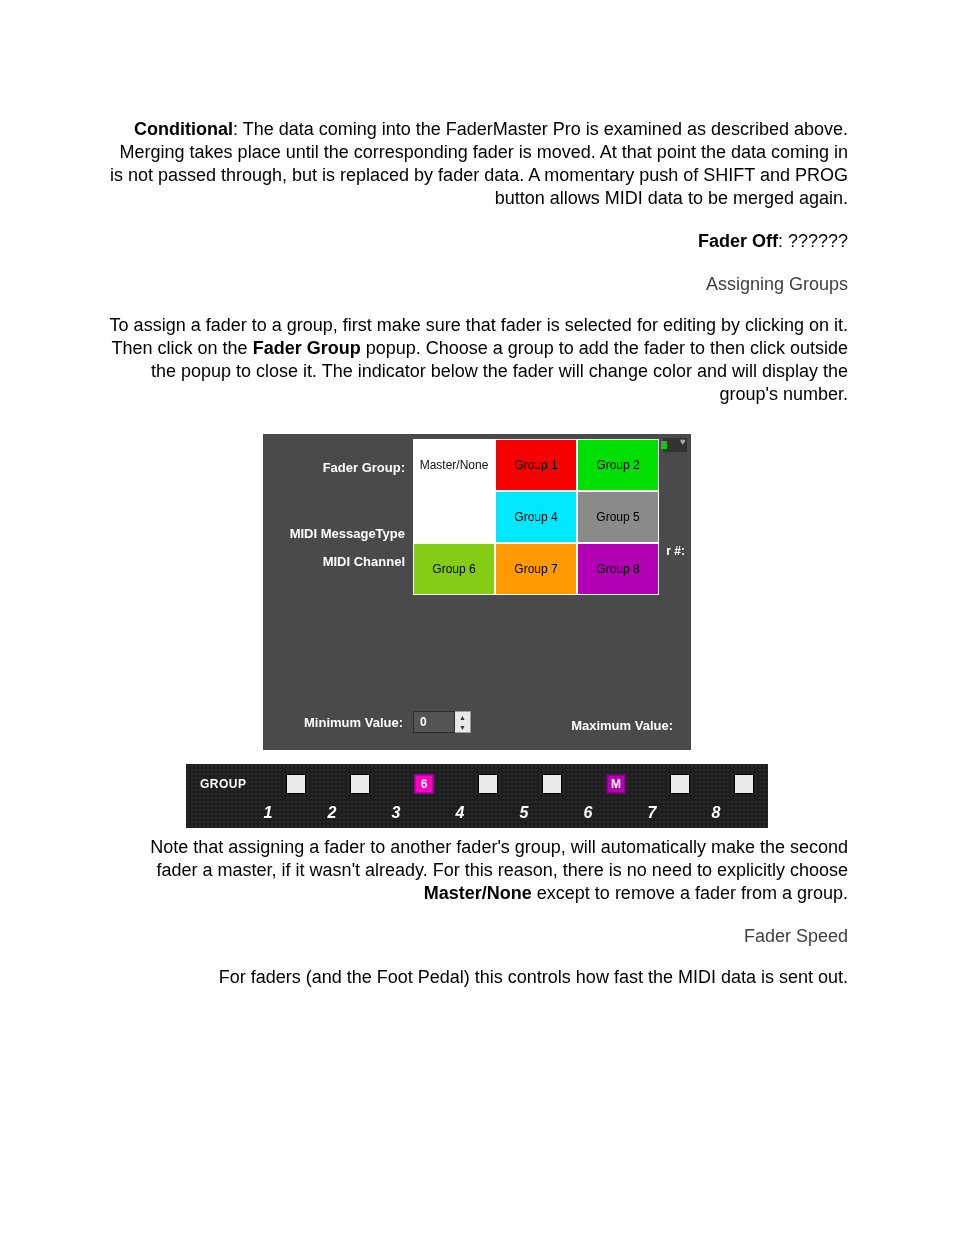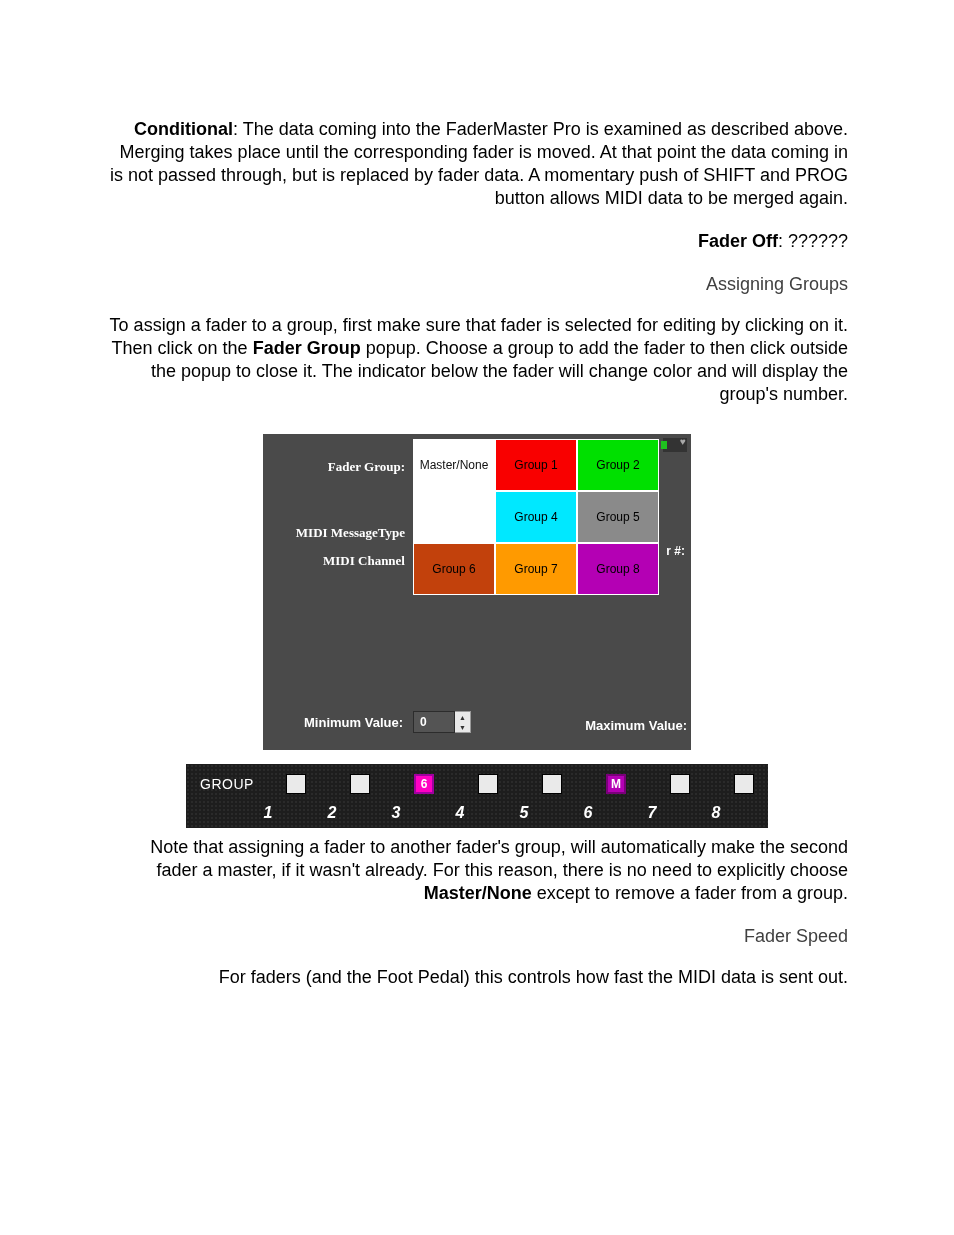--- a/index.html
+++ b/index.html
@@ -6,41 +6,41 @@
   html, body { width: 954px; background: #fff; font-family: Arial, Helvetica, sans-serif; color: #000; }
   .page { padding: 118px 106px 60px 106px; }
   p { font-size: 18px; line-height: 1.28; margin: 0 0 20px 0; text-align: right; }
   .bold { font-weight: 700; }
   .hlink { color: #404040; font-size: 18px; margin: 6px 0 18px 0; }
 
   
   .fig1 { width: 428px; margin: 28px auto 14px auto; }
   .panel { background: #4a4a4a; color: #fff; font-size: 13px; font-weight: 700; position: relative; padding: 10px 0 12px 0; }
   .panel .row { display: flex; align-items: center; height: 46px; }
-  .panel .lab { width: 150px; text-align: right; padding-right: 8px; white-space: nowrap; overflow: hidden; font-family: Liberation Serif, serif; }
+  .panel .lab { width: 150px; text-align: right; padding-right: 8px; white-space: nowrap; overflow: hidden; }
   .grid { position: absolute; top: 5px; left: 150px; display: grid; grid-template-columns: 82px 82px 82px; grid-template-rows: 52px 52px 52px; background: #fff; }
   .cell { display: flex; align-items: center; justify-content: center; font-size: 12px; font-weight: 400; color: #000; border: 1px solid #fff; }
   .grid .master { background: #fff; color: #111; }
   .rtail { position: absolute; right: 6px; top: 110px; color: #fff; font-size: 12px; font-weight: 700; }
   .minrow { display: flex; align-items: center; padding-left: 0; height: 32px; margin-top: 130px; }
   .minrow .lab2 { width: 150px; text-align: right; padding-right: 10px; }
   .spin { display: flex; align-items: center; }
   .spin .val { background: #545454; border: 1px solid #2c2c2c; color: #fff; width: 42px; height: 22px; line-height: 20px; padding-left: 6px; font-size: 12px; }
   .spin .arrows { width: 16px; height: 22px; background: #e9e9e9; border: 1px solid #9a9a9a; border-left: none; display: flex; flex-direction: column; }
   .spin .arrows div { flex: 1; display: flex; align-items: center; justify-content: center; font-size: 7px; color: #333; }
-  .maxlab { margin-left: auto; padding-right: 4px; margin-top: 6px; }
+  .maxlab { margin-left: auto; padding-right: 18px; margin-top: 6px; }
   .panel .topright { position: absolute; top: 4px; right: 4px; width: 24px; height: 14px; background: #333; }
   .panel .topright::before { content: ""; position: absolute; left: -2px; top: 3px; width: 6px; height: 8px; background: #1fc11f; }
   .panel .topright::after { content: "♥"; position: absolute; right: 1px; top: -2px; font-size: 10px; color: #a9a9a9; }
 
   
   .fig2 { width: 582px; margin: 0 auto 8px auto; }
   .strip { background: #1d1d1d; background-image: radial-gradient(#2a2a2a 1px, transparent 1px); background-size: 4px 4px; padding: 10px 14px 6px 14px; }
   .strip .top { display: flex; align-items: center; gap: 30px; }
-  .strip .glabel { color: #fff; font-size: 14px; font-weight: 400; letter-spacing: 0.5px; width: 58px; }
+  .strip .glabel { color: #fff; font-size: 12px; font-weight: 700; letter-spacing: 0.5px; width: 58px; }
   .boxes { display: flex; gap: 44px; }
   .gbox { width: 20px; height: 20px; background: #eaeaea; border: 1px solid #000; }
   .gbox.mag { background: #ff00c3; color: #fff; display:flex; align-items:center; justify-content:center; font-size:12px; font-weight:700; border: 2px solid #a000a0; }
   .gbox.magM { background: #b400b4; color: #fff; display:flex; align-items:center; justify-content:center; font-size:12px; font-weight:700; border: 2px solid #7a007a; }
   .nums { display: flex; gap: 44px; margin-left: 58px; margin-top: 10px; }
   .nums span { width: 20px; text-align: center; color: #fff; font-size: 16px; font-weight: 700; font-style: italic; }
 </style>
 </head>
 <body>
 
@@ -75,21 +75,21 @@
           <div class="lab">MIDI Channel</div>
         </div>
 
       <div class="grid">
         <div class="cell master">Master/None</div>
         <div class="cell" style="background:#f90000;">Group 1</div>
         <div class="cell" style="background:#00e000;text-align:center;">Group 2</div>
         <div class="cell" style="background:#ffffff;"></div>
         <div class="cell" style="background:#00e8ff;">Group 4</div>
         <div class="cell" style="background:#8a8a8a;">Group 5</div>
-        <div class="cell" style="background:#c2410c;text-align:center;">Group 6</div>
+        <div class="cell" style="background:#84cc16;text-align:center;">Group 6</div>
         <div class="cell" style="background:#ff9a00;">Group 7</div>
         <div class="cell" style="background:#b400b4;">Group 8</div>
       </div>
 
       <div class="rtail">r #:</div>
 
       <div class="minrow">
         <div class="lab2">Minimum Value:</div>
         <div class="spin">
           <div class="val">0</div>

